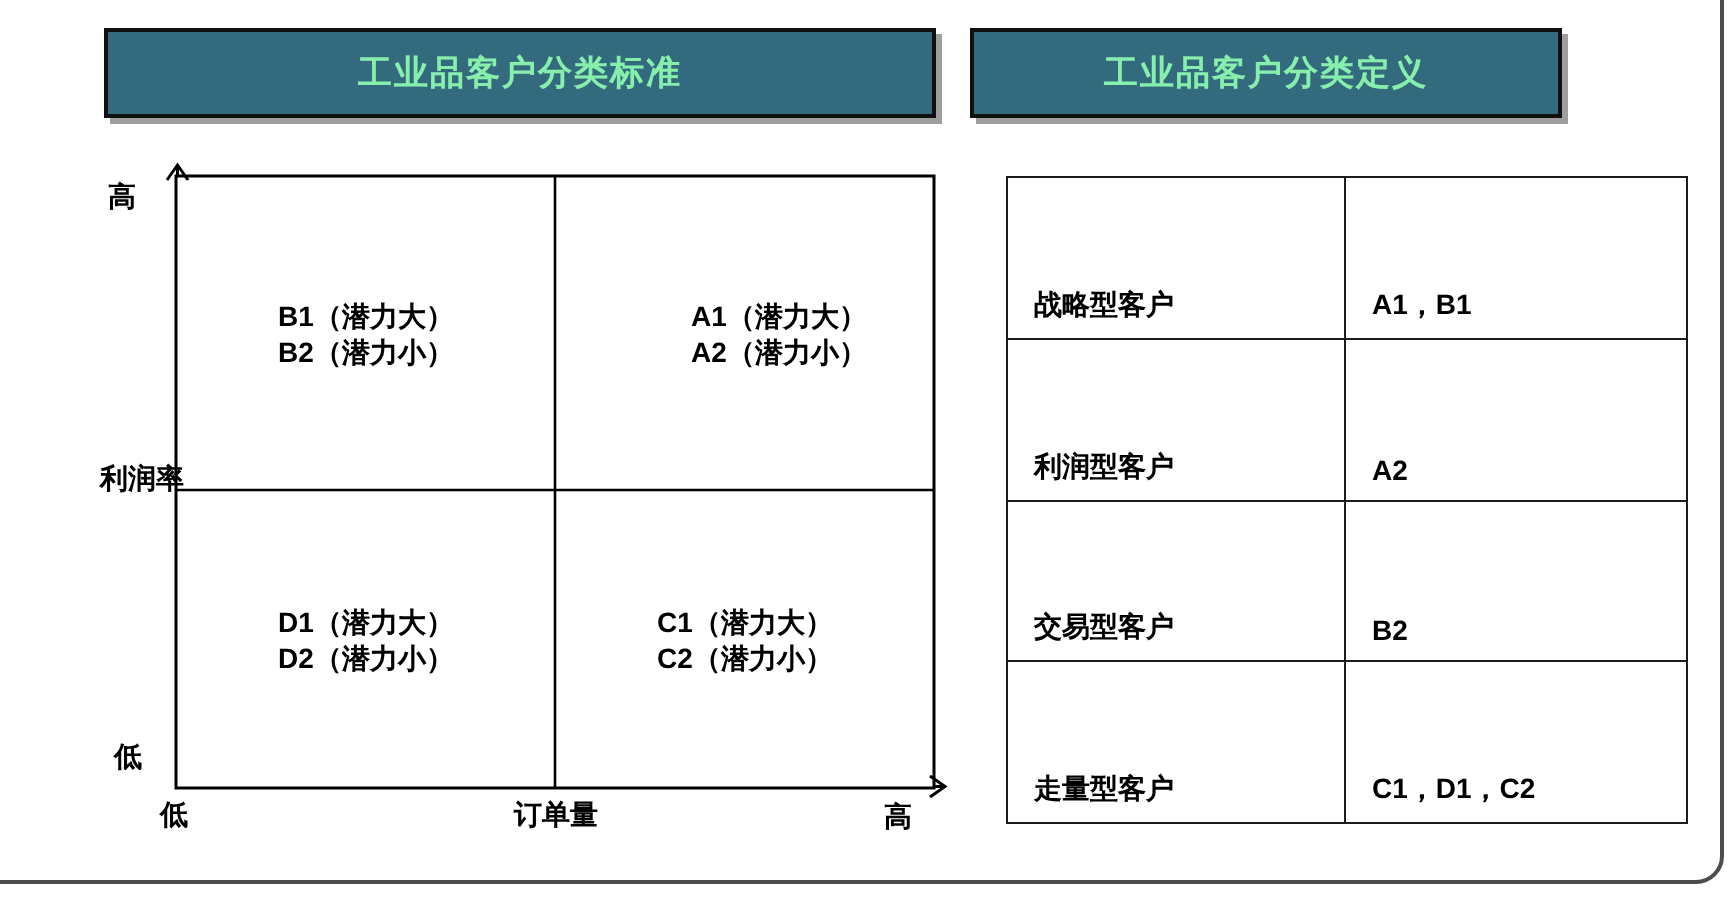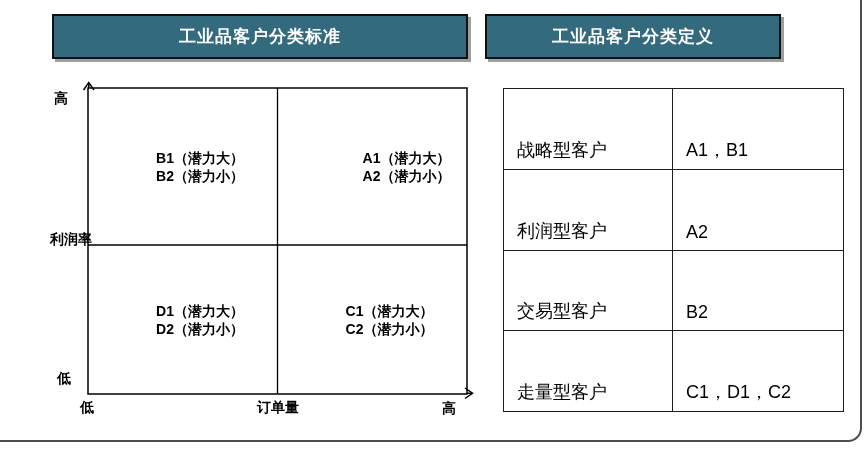--- a/index.html
+++ b/index.html
@@ -24,41 +24,40 @@
   }
 
   
   .banner {
     position: absolute;
     top: 14px; height: 45px;
     box-sizing: border-box;
     background: var(--accent, #346a7e);
     border: 2px solid #101010;
     box-shadow: 3px 3px 0 rgba(125,125,125,0.75);
-    color: #ffffff;
+    color: #86efac;
     font-weight: bold;
     font-size: 17px;
     letter-spacing: 1px;
     display: flex; align-items: center; justify-content: center;
   }
   .banner-left  { left: 52px;  width: 416px; }
   .banner-right { left: 485px; width: 296px; }
 
   
   .matrix-svg { position: absolute; left: 0; top: 0; }
 
   .quad {
     position: absolute;
     display: flex; flex-direction: column;
     align-items: center; justify-content: center;
     gap: 1px;
     font-weight: bold; font-size: 14px;
     line-height: 17px;
     white-space: nowrap;
-    padding-left: 17px;
   }
   .quad-tl { left: 89px;  top: 89px;  width: 188px; height: 156px; }
   .quad-tr { left: 295px; top: 89px;  width: 189px; height: 156px; }
   .quad-bl { left: 89px;  top: 246px; width: 188px; height: 148px; }
   .quad-br { left: 278px; top: 246px; width: 189px; height: 148px; }
 
   .axis-label {
     position: absolute;
     font-weight: bold; font-size: 14px;
     white-space: nowrap;
@@ -82,21 +81,21 @@
     border: 1.6px solid #1c1c1c;
     vertical-align: bottom;
     text-align: left;
     padding: 0 4px 7px 13px;
     overflow: hidden;
   }
   .def-table th {
     font-size: 18px; font-weight: bold;
     padding-bottom: 9px;
   }
-  .def-table td { font-size: 18px; font-weight: normal; }
+  .def-table td { font-size: 14px; font-weight: bold; }
   .def-table col.c1 { width: 169px; }
   .def-table col.c2 { width: 171px; }
   .def-table tr { height: 54px; }
 </style>
 </head>
 <body>
 
 <div class="outer-frame"></div>
 
 <div class="banner banner-left">

